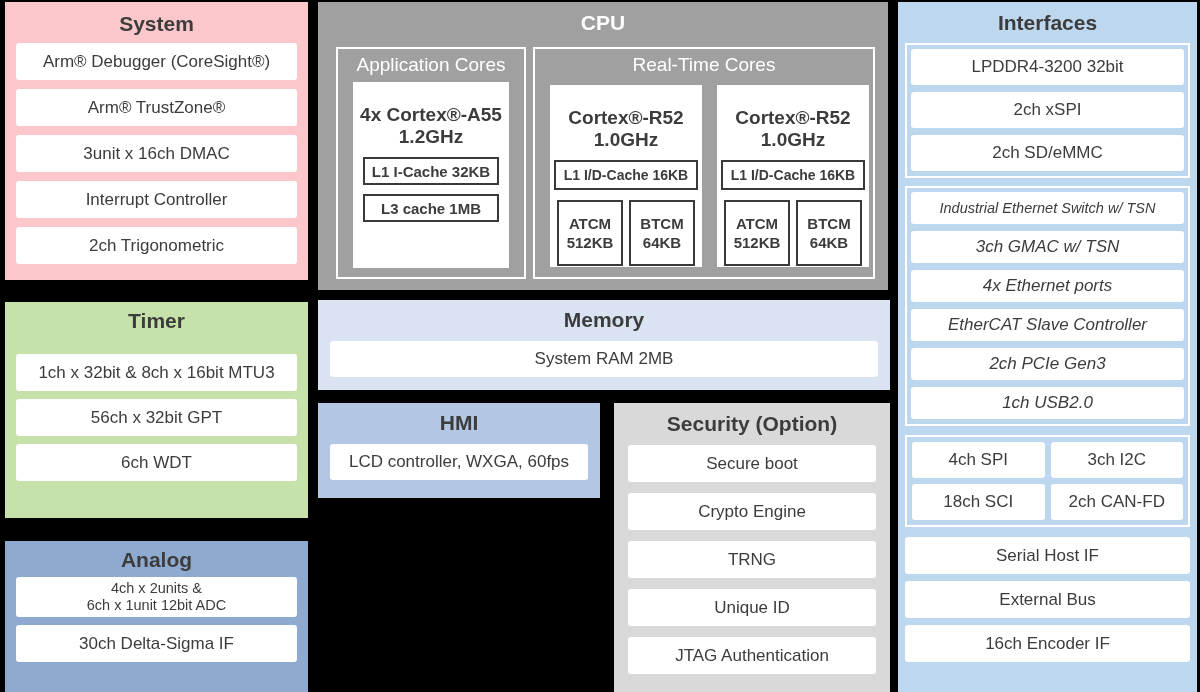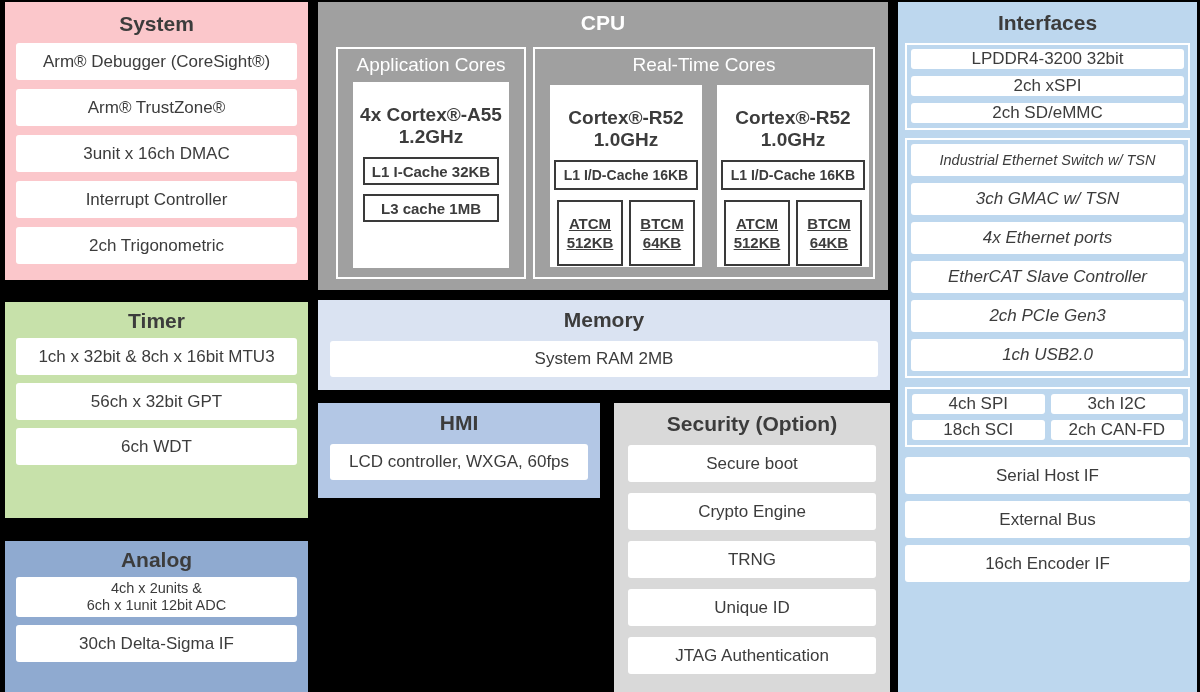--- a/index.html
+++ b/index.html
@@ -11,21 +11,21 @@
   .item{background:#fff;border-radius:3px;display:flex;align-items:center;justify-content:center;
     font-size:17px;color:var(--text);text-align:center;white-space:pre-line;line-height:1.15;flex:none;}
   .item.small{font-size:14.5px;}
   
   #system{left:5px;top:2px;width:303px;height:278px;background:var(--system);}
   #system .panel-title{padding-top:8px;}
   #system .items{margin-top:5px;gap:9px;}
   #system .item{height:37px;}
   #timer{left:5px;top:302px;width:303px;height:216px;background:var(--timer);}
   #timer .panel-title{padding-top:5px;}
-  #timer .items{margin-top:3px;gap:8px;}
+  #timer .items{margin-top:19px;gap:8px;}
   #timer .item{height:37px;}
   #analog{left:5px;top:541px;width:303px;height:151px;background:var(--analog);}
   #analog .panel-title{padding-top:5px;}
   #analog .items{margin-top:3px;gap:8px;}
   #analog .item{height:37px;}
   #analog .item.twoline{height:40px;}
   
   #cpu{left:318px;top:2px;width:570px;height:288px;background:var(--cpu);}
   #cpu > .panel-title{color:#fff;padding-top:7px;}
   .subpanel{position:absolute;box-sizing:border-box;border:2px solid #fff;top:45px;height:232px;}
@@ -35,41 +35,41 @@
   .core-box{position:absolute;background:#fff;box-sizing:border-box;text-align:center;}
   #app-core{left:15px;top:33px;width:156px;height:186px;}
   .rt-core{top:36px;width:152px;height:182px;}
   #rt-core-0{left:15px;}
   #rt-core-1{left:182px;}
   .core-name{font-weight:bold;font-size:19px;line-height:22px;padding-top:22px;}
   .core-freq{font-weight:bold;font-size:19px;line-height:22px;}
   .cache-box{border:2px solid #3a3a3a;height:28px;margin:9px 10px 0;display:flex;align-items:center;
     justify-content:center;font-weight:bold;font-size:15px;box-sizing:border-box;}
   .rt-core .cache-box{margin:9px 4px 0;font-size:14px;height:30px;}
-  .tcm-row{display:flex;justify-content:center;gap:6px;margin-top:10px;text-decoration:underline;}
+  .tcm-row{display:flex;justify-content:center;gap:6px;margin-top:10px;}
   .tcm-box{width:66px;height:66px;border:2px solid #3a3a3a;display:flex;align-items:center;
     justify-content:center;font-weight:bold;font-size:15px;white-space:pre-line;line-height:1.3;box-sizing:border-box;}
   
   #memory{left:318px;top:300px;width:572px;height:90px;background:var(--memory);}
   #memory .panel-title{padding-top:6px;}
   #memory .item{margin:7px 12px 0;height:36px;}
   #hmi{left:318px;top:403px;width:282px;height:95px;background:var(--hmi);}
   #hmi .panel-title{padding-top:6px;}
   #hmi .item{margin:7px 12px 0;height:36px;}
   #security{left:614px;top:403px;width:276px;height:289px;background:var(--security);}
   #security .panel-title{padding-top:7px;}
   #security .items{margin-top:7px;padding:0 14px;gap:11px;}
   #security .item{height:37px;}
   
   #interfaces{left:898px;top:2px;width:299px;height:690px;background:var(--interfaces);}
   #interfaces .panel-title{padding-top:7px;}
   .if-group{border:2px solid #fff;margin:6px 7px 0;padding:4px 4px 5px;display:flex;
     flex-direction:column;gap:7px;}
   #if-group2{margin-top:8px;}
-  #interfaces .item{height:20px;}
+  #interfaces .item{height:36px;}
   #if-group2 .item{height:32px;font-style:italic;}
   #if-grid{display:grid;grid-template-columns:1fr 1fr;gap:6px;border:2px solid #fff;
     margin:9px 7px 0;padding:5px;}
   #if-loose{display:flex;flex-direction:column;gap:7px;margin:10px 7px 0;padding:0;}
   #if-loose .item{height:37px;}
 </style>
 </head>
 <body>
 
 <div class="stage">

